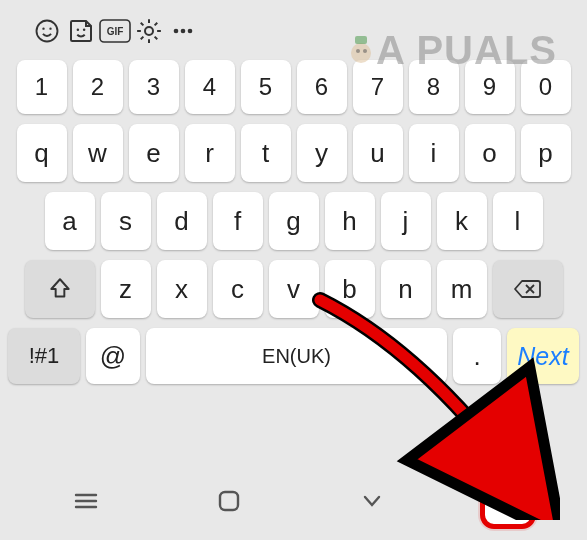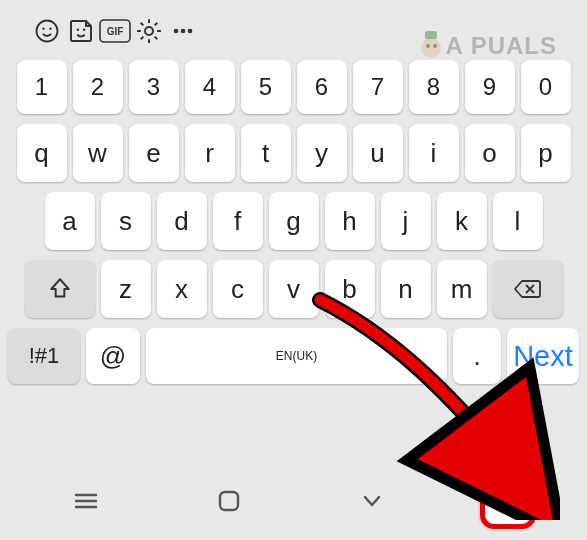--- a/index.html
+++ b/index.html
@@ -20,21 +20,21 @@
   }
   .toolbar .ticon {
     width: 34px; height: 34px;
     display: flex; align-items: center; justify-content: center;
     color: #222;
   }
   .watermark {
     position: absolute;
     top: 28px;
     right: 30px;
-    font-size: 24px;
+    font-size: 40px;
     font-weight: 700;
     color: rgba(120,120,120,0.45);
     letter-spacing: 1px;
     font-family: Arial, sans-serif;
     z-index: 2;
     pointer-events: none;
   }
   .watermark .wlogo {
     display:inline-block;
     vertical-align: middle;
@@ -68,24 +68,24 @@
   .row-bot .key { width: 50px; }
   .key.shift, .key.bksp {
     width: 70px;
     background: #dcdcdc;
   }
   .row-bot { gap: 6px; }
   .row-space { gap: 6px; align-items: stretch; }
   .row-space .key { height: 56px; }
   .key.sym { width: 72px; background:#dcdcdc; font-size:22px;}
   .key.at { width: 54px; font-size:26px;}
-  .key.space { flex: 1; font-size:12px;}
+  .key.space { flex: 1; font-size:20px;}
   .key.dot { width: 48px; font-size:26px;}
   .key.com { width: 66px; background:#dcdcdc; font-size:18px; color:#666;}
-  .key.next { width: 72px; background:#ffffff; font-size:29px; color:#1b7fff;}
+  .key.next { width: 72px; background:#fef9c3; font-size:25px; color:#1b7fff;font-style:italic;}
   .navbar {
     position: absolute;
     bottom: 0;
     left: 0; right: 0;
     height: 78px;
     display: flex;
     align-items: center;
     justify-content: space-around;
     padding: 0 14px;
   }

